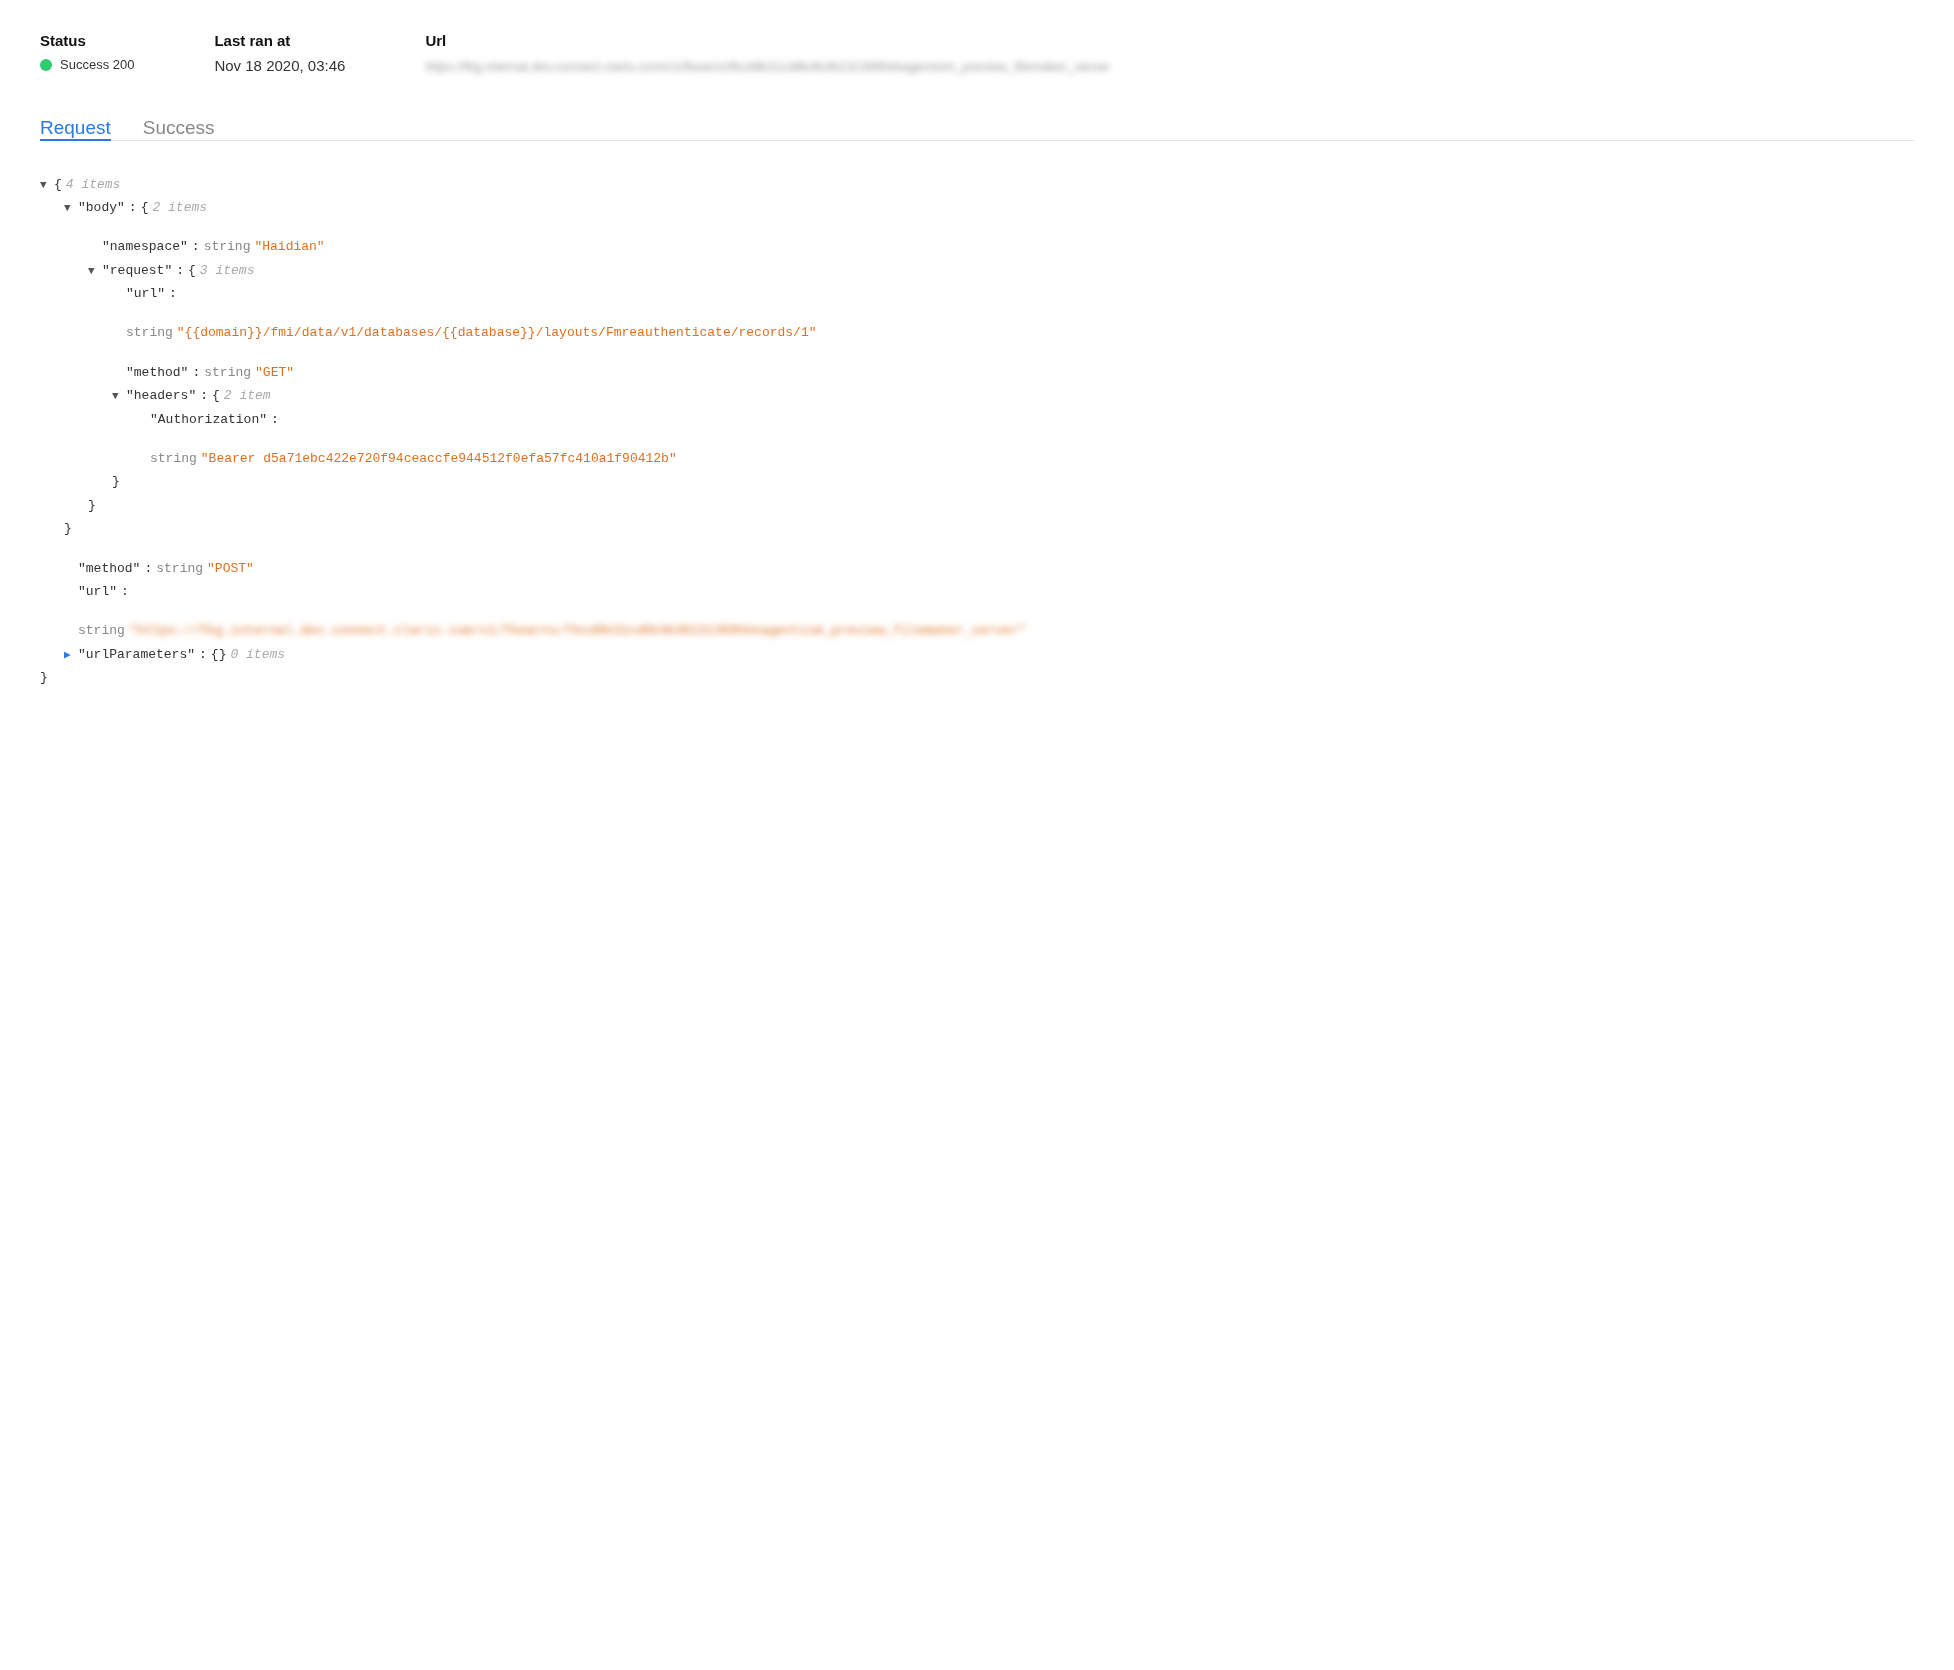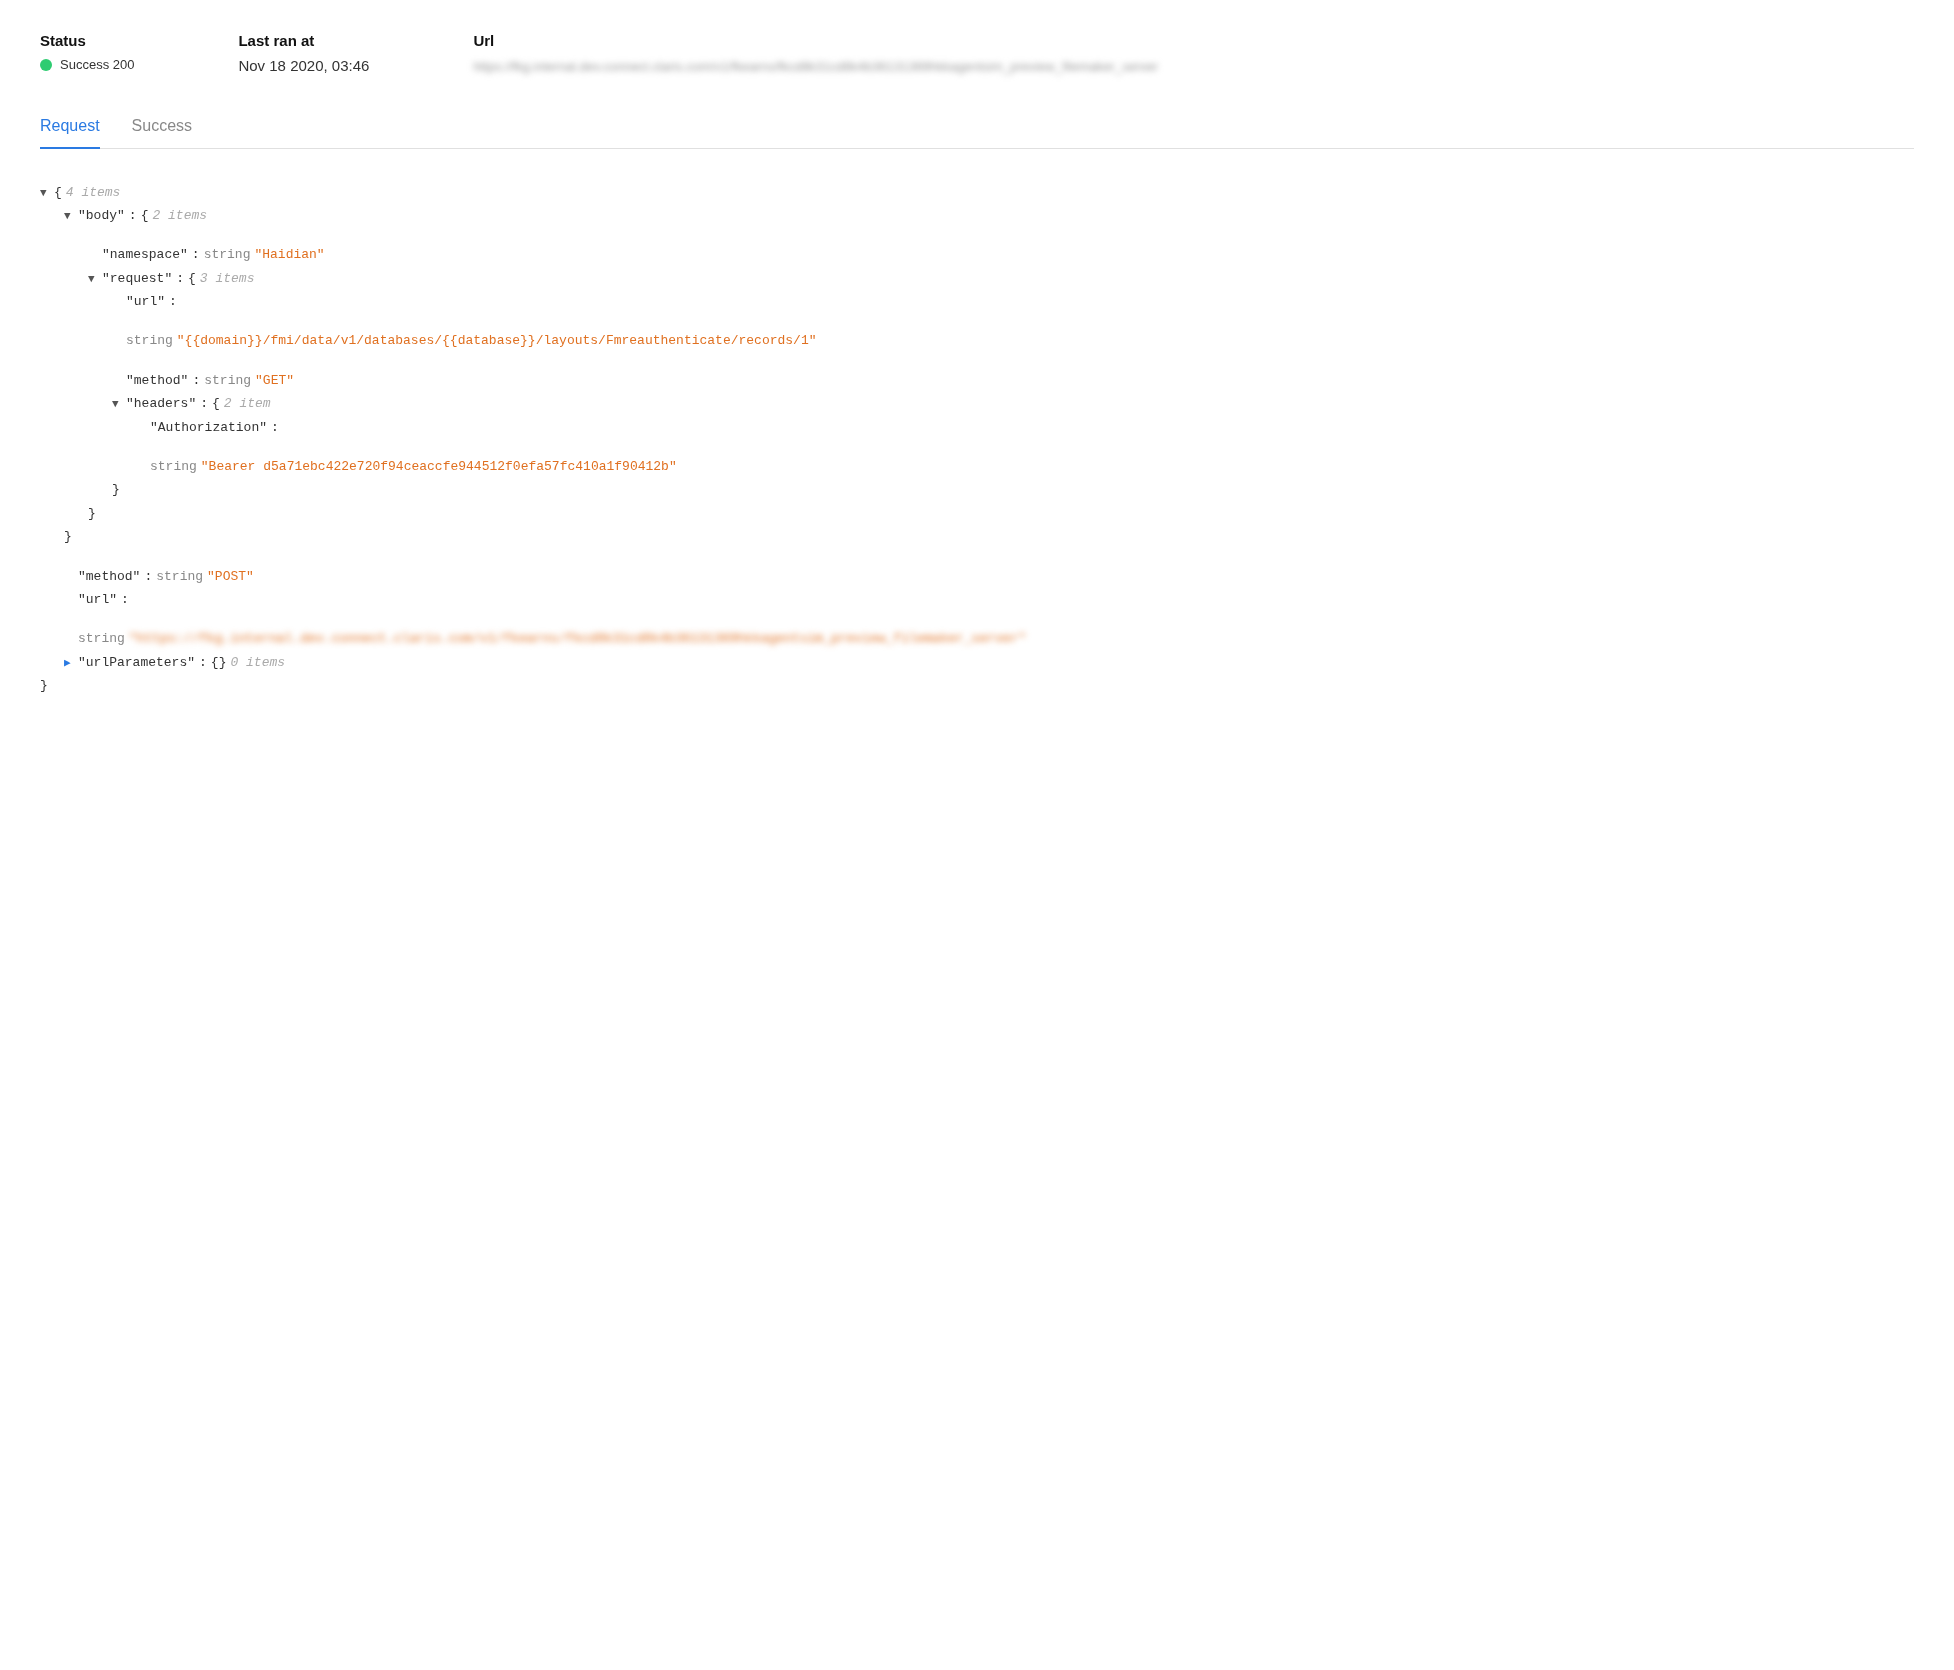--- a/index.html
+++ b/index.html
@@ -7,21 +7,21 @@
       font-family: -apple-system, BlinkMacSystemFont, 'Segoe UI', Helvetica, Arial, sans-serif;
       background: #fff;
       color: #333;
       font-size: 15px;
       padding: 32px 40px;
     }
 
     .status-bar {
       display: flex;
       align-items: flex-start;
-      gap: 104px;
+      gap: 80px;
       margin-bottom: 32px;
     }
 
     .status-section, .last-ran-section, .url-section {
       display: flex;
       flex-direction: column;
       gap: 8px;
     }
 
     .section-label {
@@ -55,22 +55,22 @@
     }
 
     .tabs {
       display: flex;
       gap: 32px;
       border-bottom: 1px solid #e0e0e0;
       margin-bottom: 24px;
     }
 
     .tab {
-      padding: 8px 0 12px 0;
-      font-size: 16px;
+      padding: 8px 0 0 0;
+      font-size: 19px;
       cursor: pointer;
       color: #888;
       border-bottom: 2px solid transparent;
       margin-bottom: -1px;
     }
 
     .tab.active {
       color: #2a7ae2;
       border-bottom: 2px solid #2a7ae2;
       font-weight: 500;

